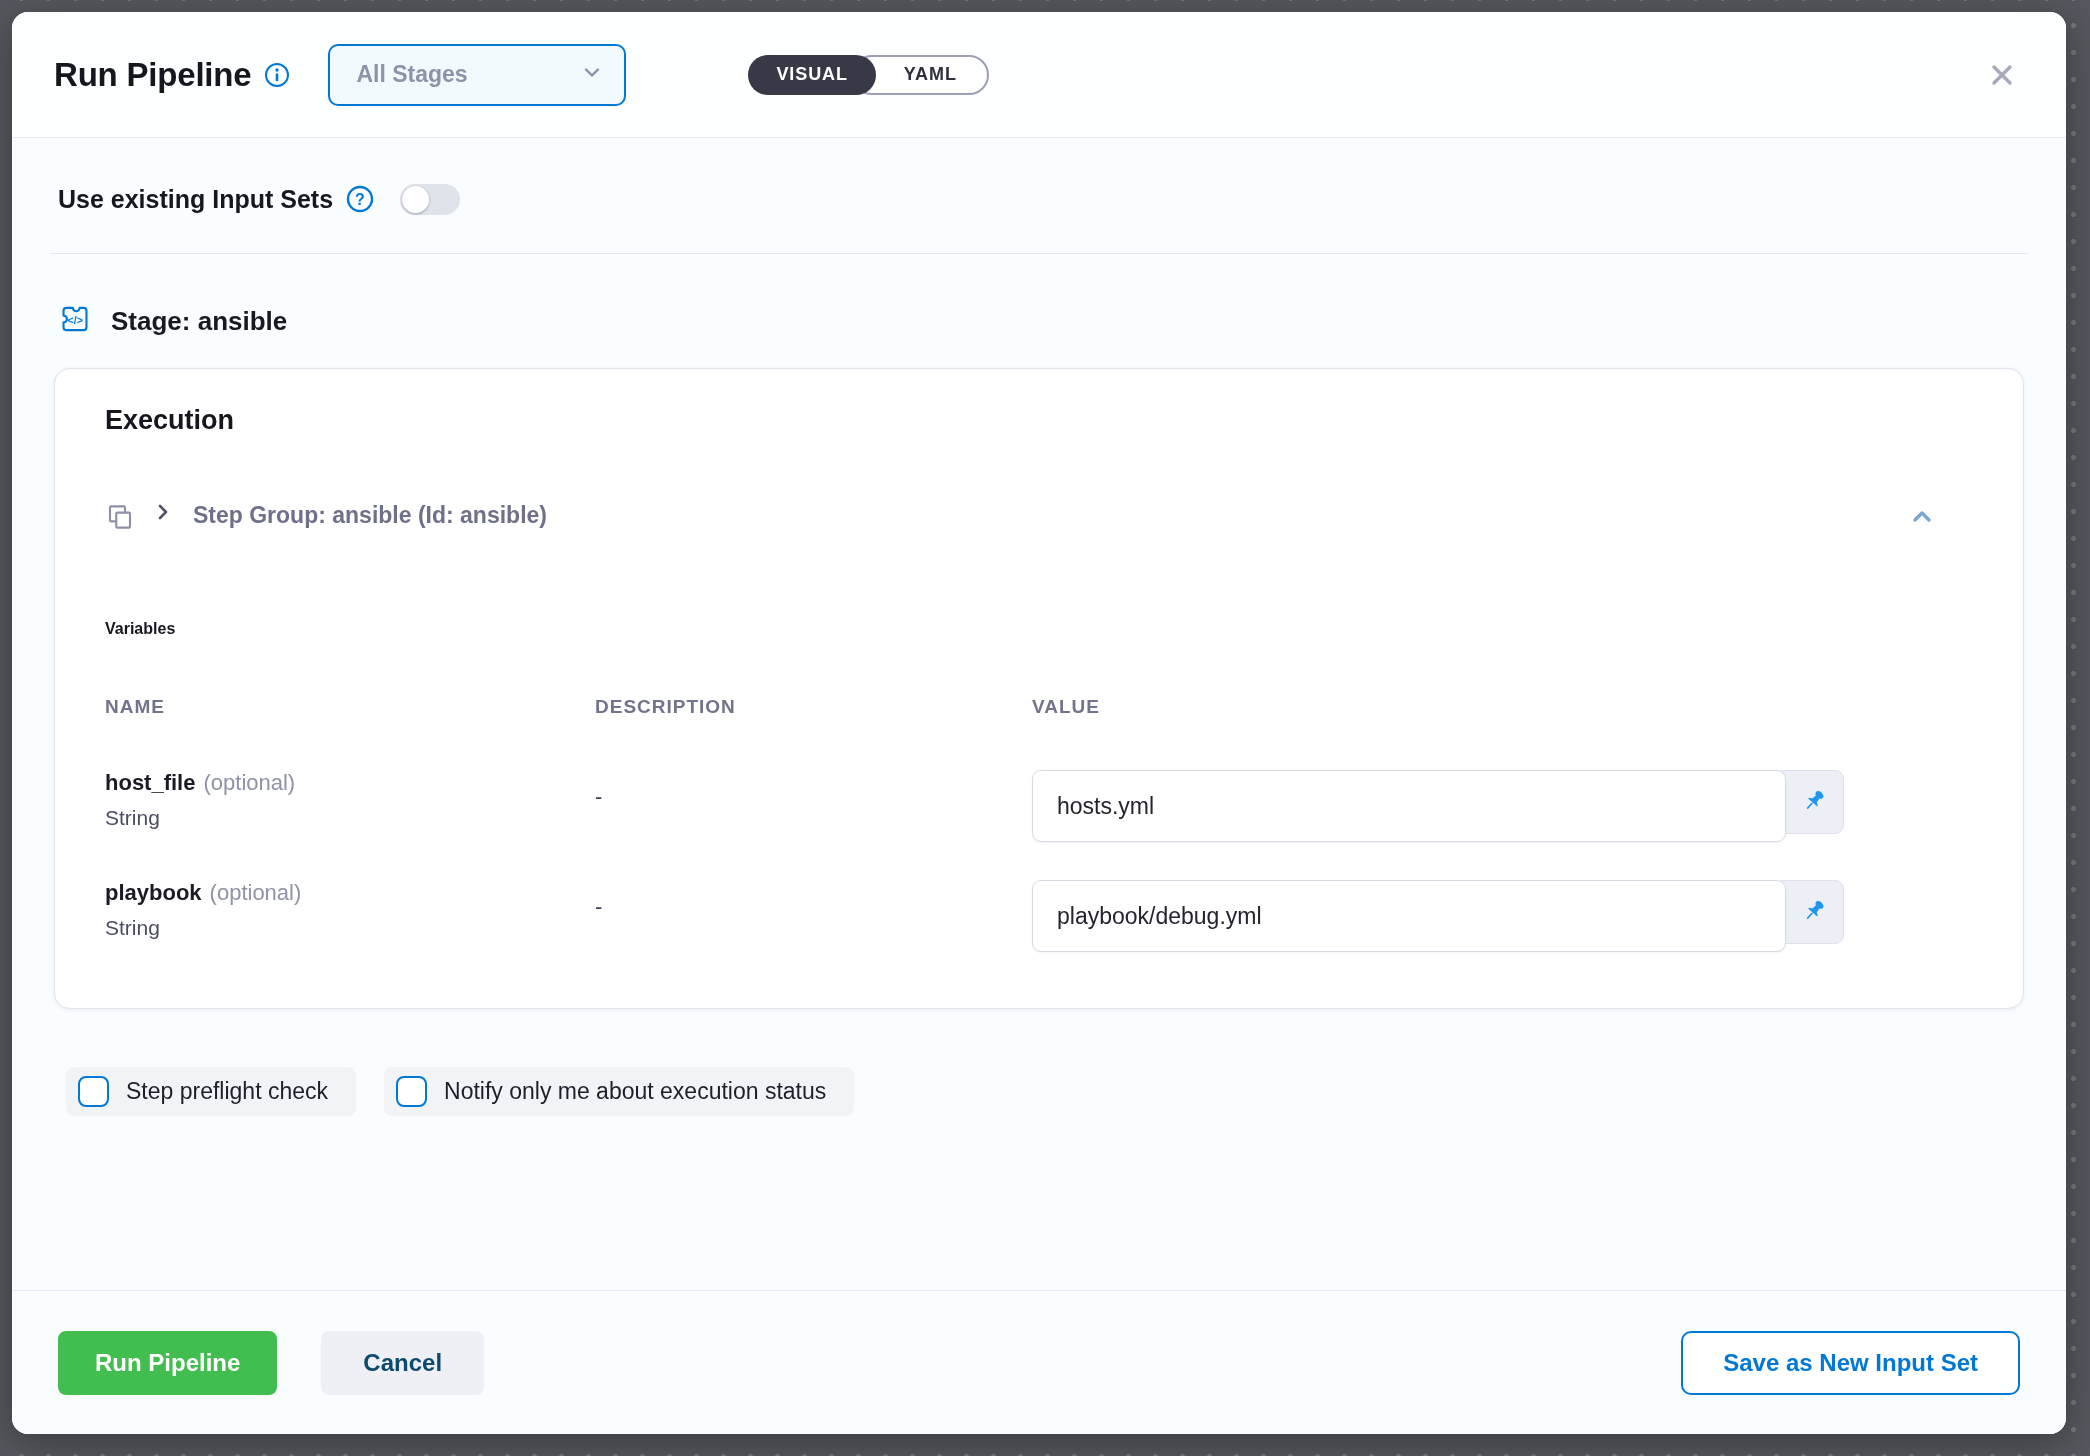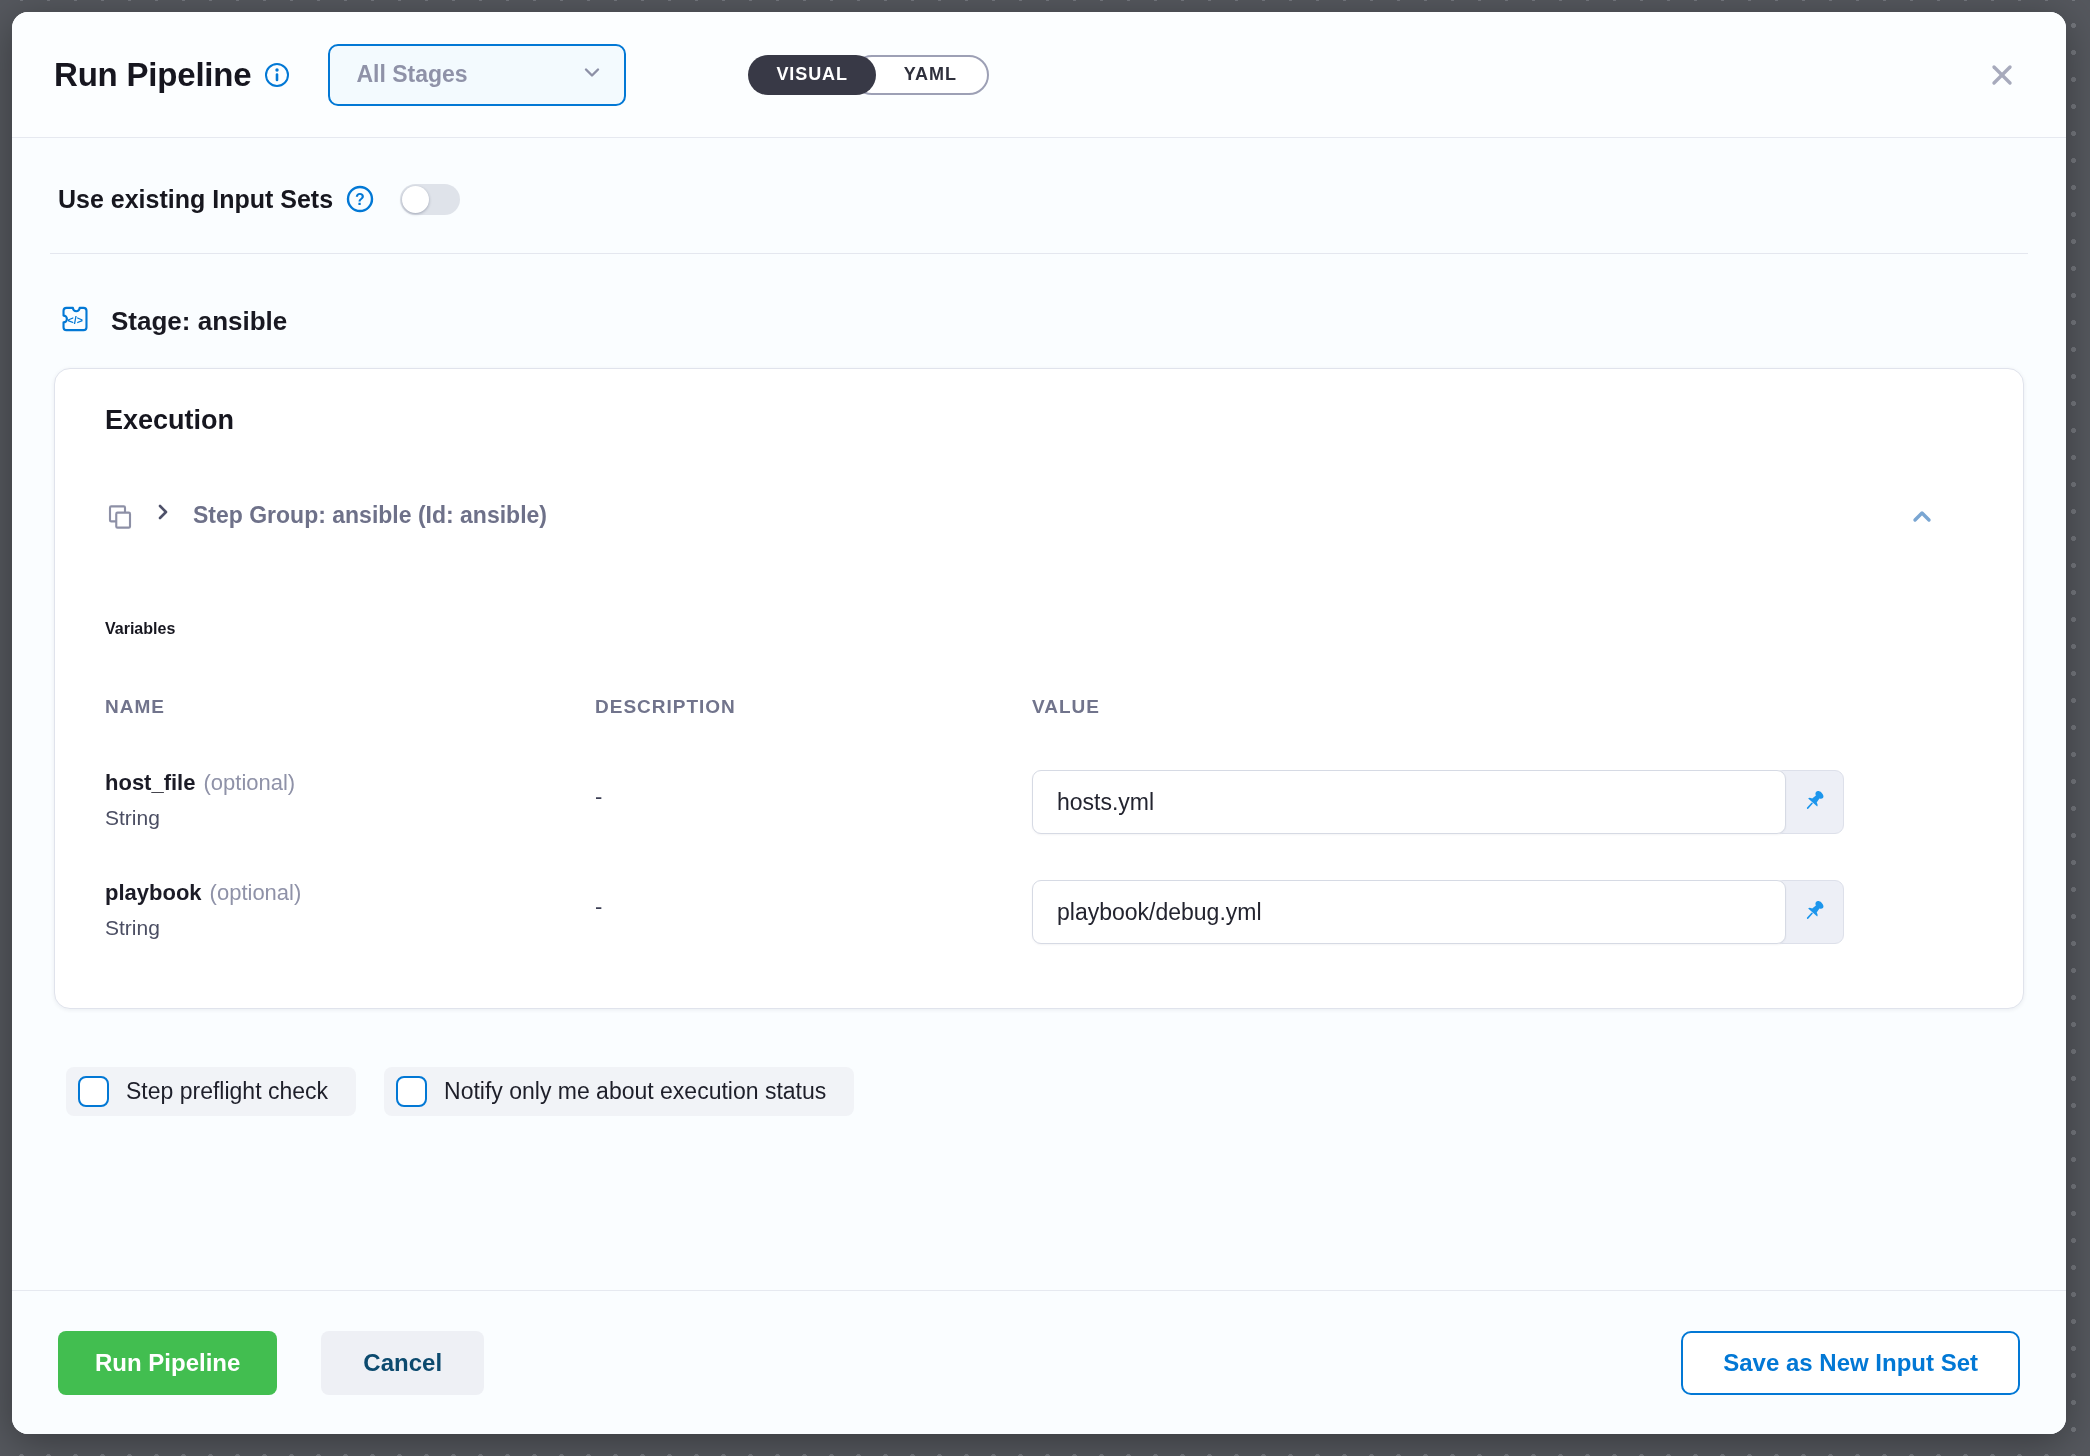--- a/index.html
+++ b/index.html
@@ -83,21 +83,21 @@
   .vrow { display: grid; grid-template-columns: 490px 437px 1fr; align-items: start; }
   .vhead { font-size: 19px; font-weight: 700; color: #71748c; letter-spacing: 1px; }
   .vrow + .vrow { margin-top: 46px; }
   .var-name-line { font-size: 22px; color: #1b1b26; }
   .var-name { font-weight: 700; }
   .var-suffix { color: #8f92a8; margin-left: 8px; font-weight: 400; }
   .var-type { margin-top: 10px; font-size: 21px; color: #4b4e63; }
   .var-desc { font-size: 22px; color: #3c3f54; padding-top: 14px; }
   .input-group { display: flex; align-items: stretch; width: 812px; height: 64px; }
   .input-group input {
-    flex: 1; height: 64px;
+    flex: 1; height: 72px;
     border: 1px solid #d6dae4;
     border-radius: 9px;
     background: #fff;
     padding: 0 24px;
     font-size: 23px; color: #23242f;
     font-family: "Liberation Sans", sans-serif;
     position: relative; z-index: 1;
     outline: none;
     box-shadow: 0 1px 2px rgba(30,40,70,0.05);
   }

